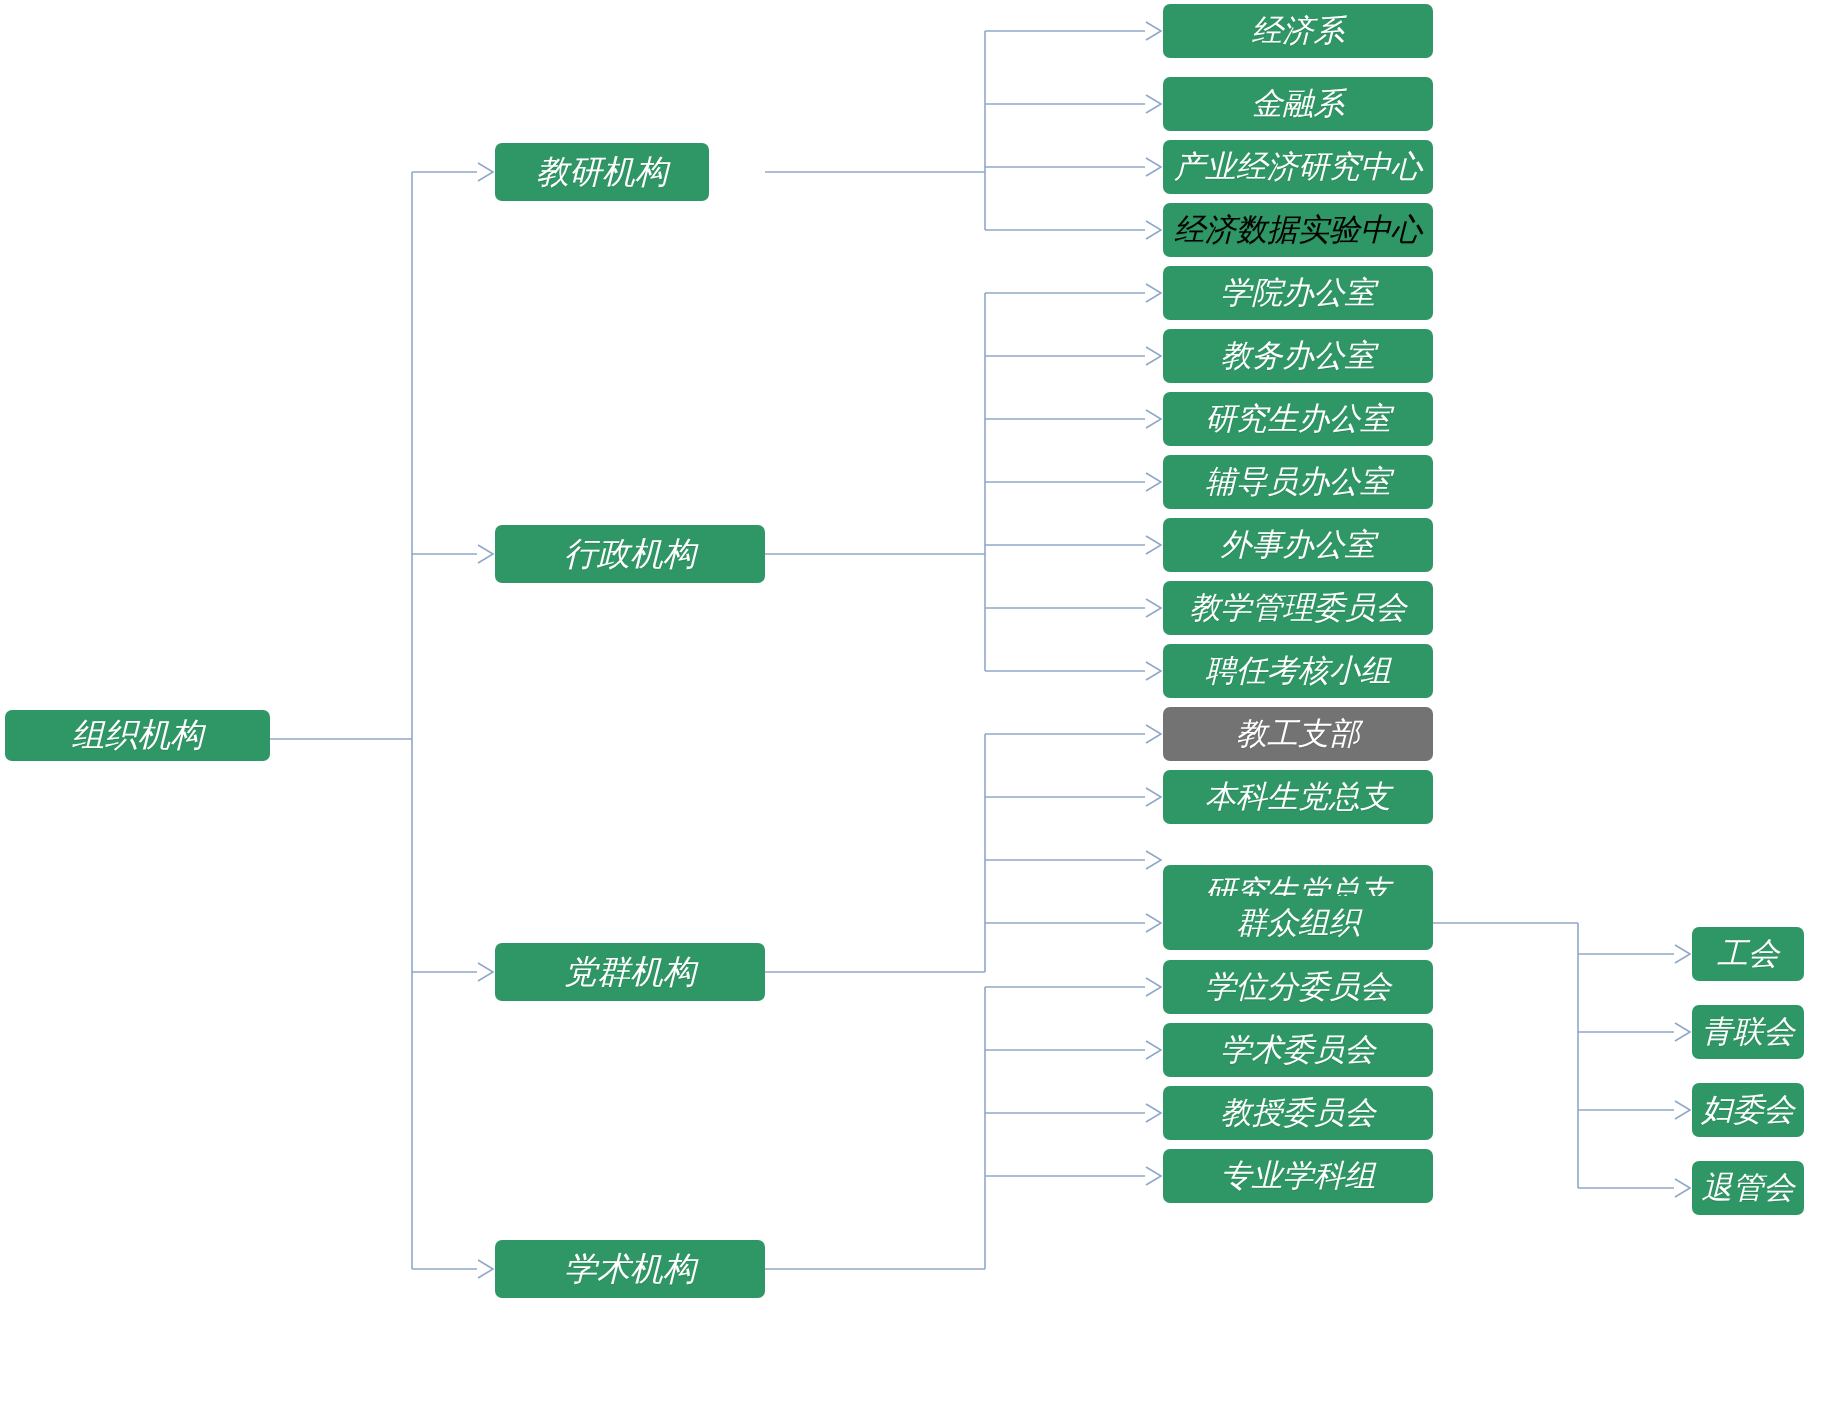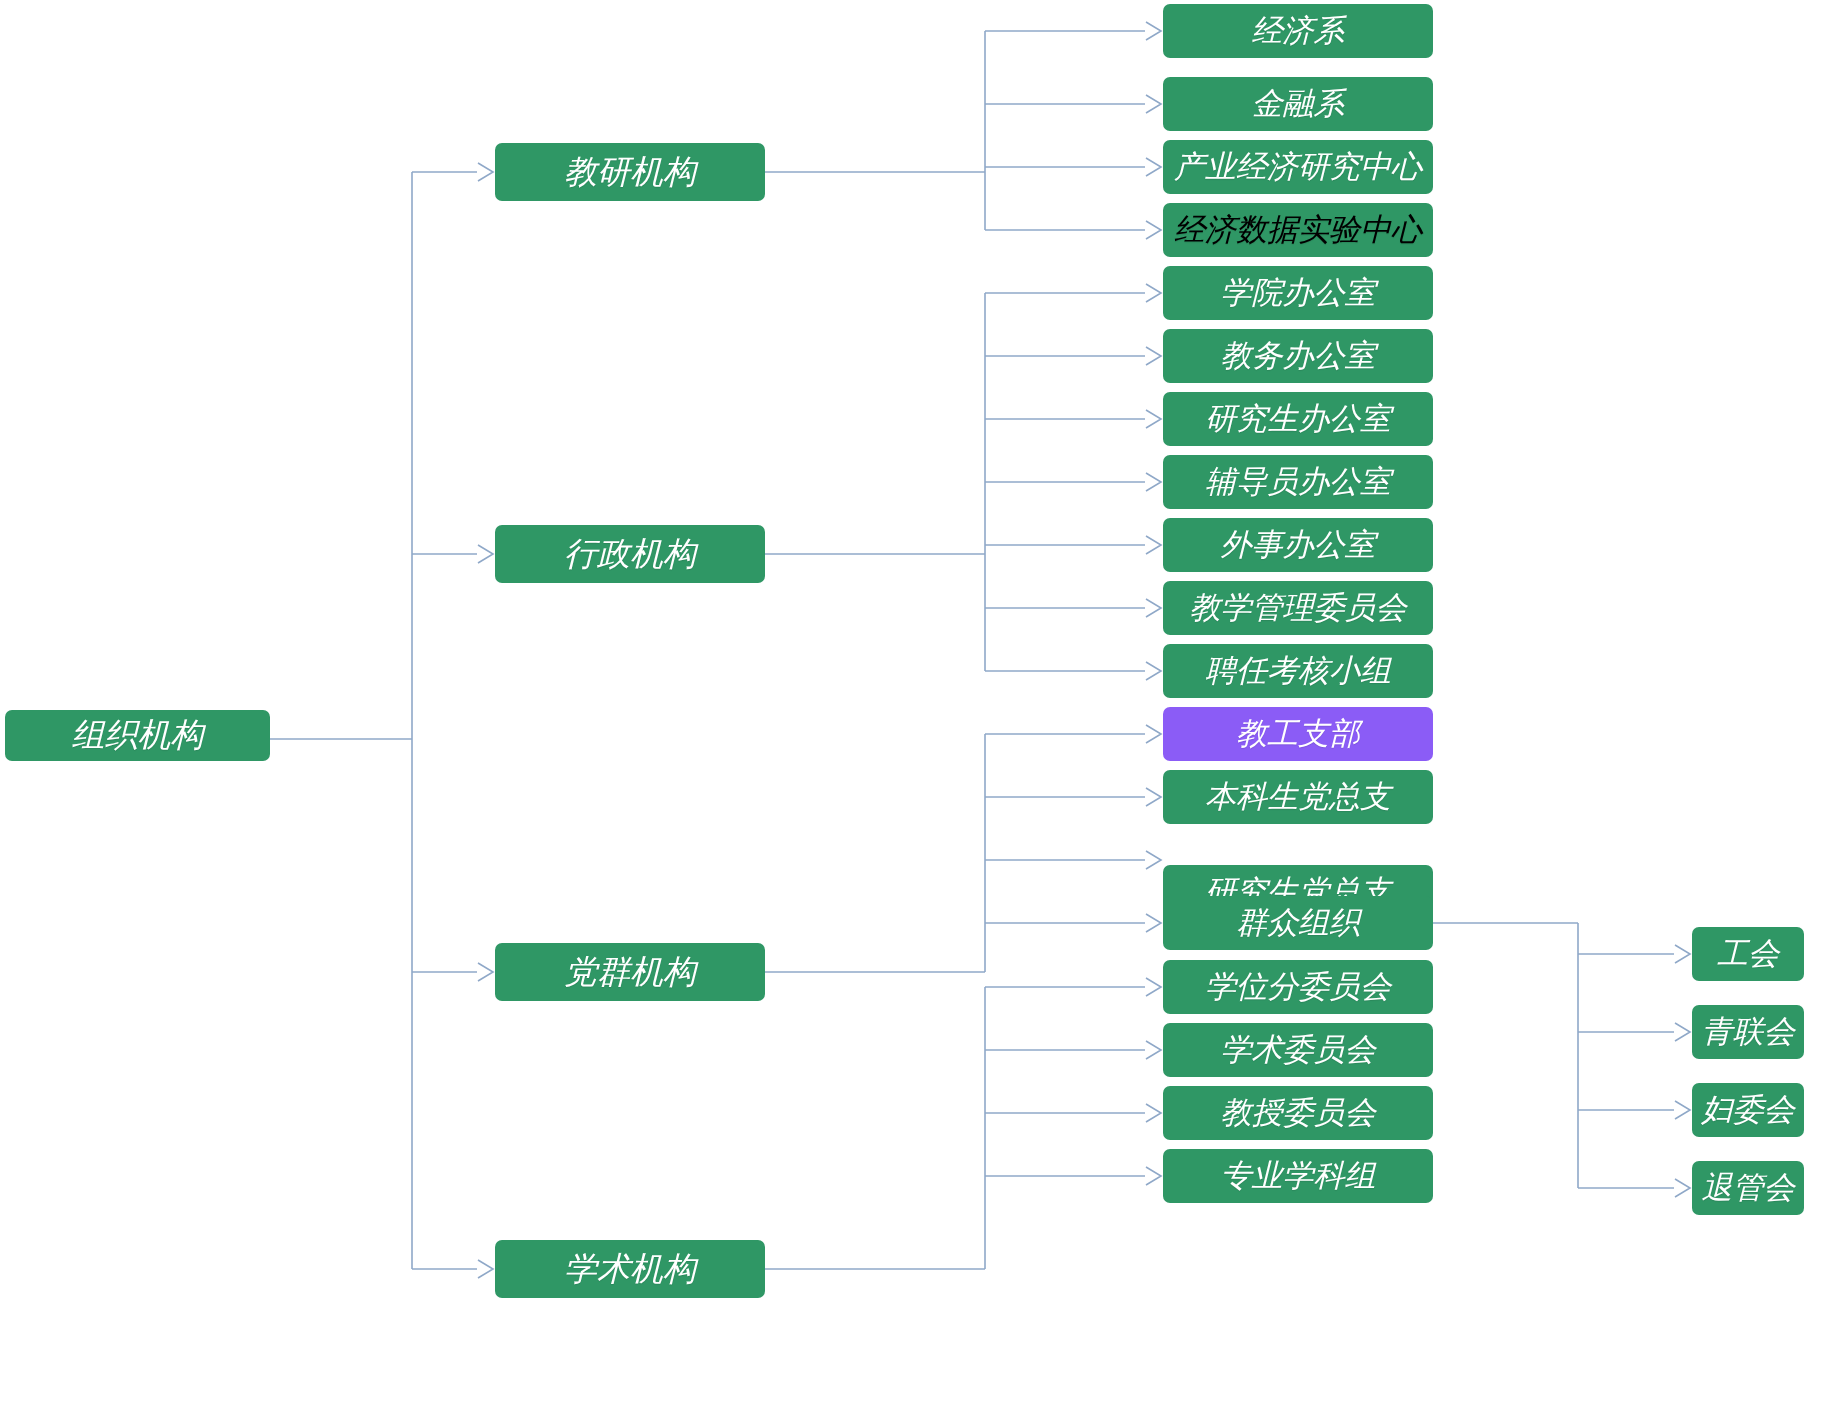--- a/index.html
+++ b/index.html
@@ -82,36 +82,36 @@
       <line x1="1578" y1="954" x2="1674" y2="954" stroke="#8fa8c8" stroke-width="1.6"></line>
       <path d="M 1675 945 L 1690 954 L 1675 963" fill="none" stroke="#8fa8c8" stroke-width="1.6"></path>
       <line x1="1578" y1="1032" x2="1674" y2="1032" stroke="#8fa8c8" stroke-width="1.6"></line>
       <path d="M 1675 1023 L 1690 1032 L 1675 1041" fill="none" stroke="#8fa8c8" stroke-width="1.6"></path>
       <line x1="1578" y1="1110" x2="1674" y2="1110" stroke="#8fa8c8" stroke-width="1.6"></line>
       <path d="M 1675 1101 L 1690 1110 L 1675 1119" fill="none" stroke="#8fa8c8" stroke-width="1.6"></path>
       <line x1="1578" y1="1188" x2="1674" y2="1188" stroke="#8fa8c8" stroke-width="1.6"></line>
       <path d="M 1675 1179 L 1690 1188 L 1675 1197" fill="none" stroke="#8fa8c8" stroke-width="1.6"></path>
     </svg>
 <div class="node n-root" style="left: 5px; top: 710px; width: 265px; height: 51px; background: rgb(47, 151, 101); color: rgb(255, 255, 255);">组织机构</div>
-    <div class="node n-l2" style="left: 495px; top: 143px; width: 270px; height: 58px; background: rgb(47, 151, 101); color: rgb(255, 255, 255);">教研机构</div>
+    <div class="node n-l2" style="left: 495px; top: 143px; width: 214px; height: 58px; background: rgb(47, 151, 101); color: rgb(255, 255, 255);">教研机构</div>
     <div class="node n-l2" style="left: 495px; top: 525px; width: 270px; height: 58px; background: rgb(47, 151, 101); color: rgb(255, 255, 255); border-radius: 7px;">行政机构</div>
     <div class="node n-l2" style="left: 495px; top: 943px; width: 270px; height: 58px; background: rgb(47, 151, 101); color: rgb(255, 255, 255);">党群机构</div>
     <div class="node n-l2" style="left: 495px; top: 1240px; width: 270px; height: 58px; background: rgb(47, 151, 101); color: rgb(255, 255, 255);">学术机构</div>
     <div class="node n-l3" style="left: 1163px; top: 4px; width: 270px; height: 54px; background: rgb(47, 151, 101); color: rgb(255, 255, 255);">经济系</div>
     <div class="node n-l3" style="left: 1163px; top: 77px; width: 270px; height: 54px; background: rgb(47, 151, 101); color: rgb(255, 255, 255);">金融系</div>
     <div class="node n-l3" style="left: 1163px; top: 140px; width: 270px; height: 54px; background: rgb(47, 151, 101); color: rgb(255, 255, 255);">产业经济研究中心</div>
     <div class="node n-l3" style="left: 1163px; top: 203px; width: 270px; height: 54px; background: rgb(47, 151, 101); color: #000000;">经济数据实验中心</div>
     <div class="node n-l3" style="left: 1163px; top: 266px; width: 270px; height: 54px; background: rgb(47, 151, 101); color: rgb(255, 255, 255);">学院办公室</div>
     <div class="node n-l3" style="left: 1163px; top: 329px; width: 270px; height: 54px; background: rgb(47, 151, 101); color: rgb(255, 255, 255);">教务办公室</div>
     <div class="node n-l3" style="left: 1163px; top: 392px; width: 270px; height: 54px; background: rgb(47, 151, 101); color: rgb(255, 255, 255);">研究生办公室</div>
     <div class="node n-l3" style="left: 1163px; top: 455px; width: 270px; height: 54px; background: rgb(47, 151, 101); color: rgb(255, 255, 255);">辅导员办公室</div>
     <div class="node n-l3" style="left: 1163px; top: 518px; width: 270px; height: 54px; background: rgb(47, 151, 101); color: rgb(255, 255, 255);">外事办公室</div>
     <div class="node n-l3" style="left: 1163px; top: 581px; width: 270px; height: 54px; background: rgb(47, 151, 101); color: rgb(255, 255, 255);">教学管理委员会</div>
     <div class="node n-l3" style="left: 1163px; top: 644px; width: 270px; height: 54px; background: rgb(47, 151, 101); color: rgb(255, 255, 255);">聘任考核小组</div>
-    <div class="node n-l3" style="left: 1163px; top: 707px; width: 270px; height: 54px; background: #8b5cf6; color: rgb(255, 255, 255);">教工支部</div>
+    <div class="node n-l3" style="left: 1163px; top: 707px; width: 270px; height: 54px; background: #737373; color: rgb(255, 255, 255);">教工支部</div>
     <div class="node n-l3" style="left: 1163px; top: 770px; width: 270px; height: 54px; background: rgb(47, 151, 101); color: rgb(255, 255, 255);">本科生党总支</div>
     <div class="node n-l3" style="left: 1163px; top: 833px; width: 270px; height: 54px; background: rgb(47, 151, 101); color: rgb(255, 255, 255); margin-top: 32px;">研究生党总支</div>
     <div class="node n-l3" style="left: 1163px; top: 896px; width: 270px; height: 54px; background: rgb(47, 151, 101); color: rgb(255, 255, 255);">群众组织</div>
     <div class="node n-l3" style="left: 1163px; top: 960px; width: 270px; height: 54px; background: rgb(47, 151, 101); color: rgb(255, 255, 255);">学位分委员会</div>
     <div class="node n-l3" style="left: 1163px; top: 1023px; width: 270px; height: 54px; background: rgb(47, 151, 101); color: rgb(255, 255, 255);">学术委员会</div>
     <div class="node n-l3" style="left: 1163px; top: 1086px; width: 270px; height: 54px; background: rgb(47, 151, 101); color: rgb(255, 255, 255);">教授委员会</div>
     <div class="node n-l3" style="left: 1163px; top: 1149px; width: 270px; height: 54px; background: rgb(47, 151, 101); color: rgb(255, 255, 255);">专业学科组</div>
     <div class="node n-l4" style="left: 1692px; top: 927px; width: 112px; height: 54px; background: rgb(47, 151, 101); color: rgb(255, 255, 255);">工会</div>
     <div class="node n-l4" style="left: 1692px; top: 1005px; width: 112px; height: 54px; background: rgb(47, 151, 101); color: rgb(255, 255, 255);">青联会</div>
     <div class="node n-l4" style="left: 1692px; top: 1083px; width: 112px; height: 54px; background: rgb(47, 151, 101); color: rgb(255, 255, 255);">妇委会</div>

